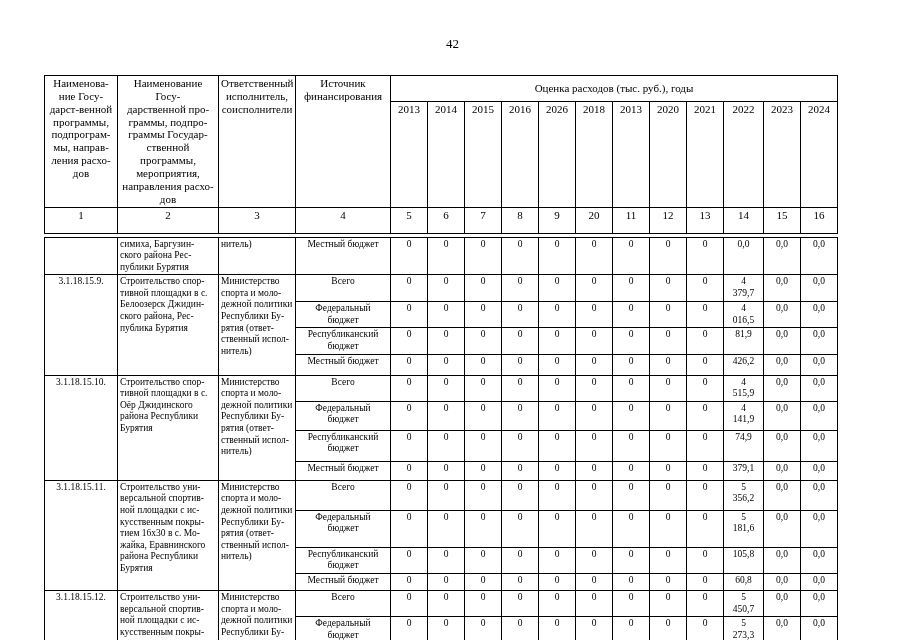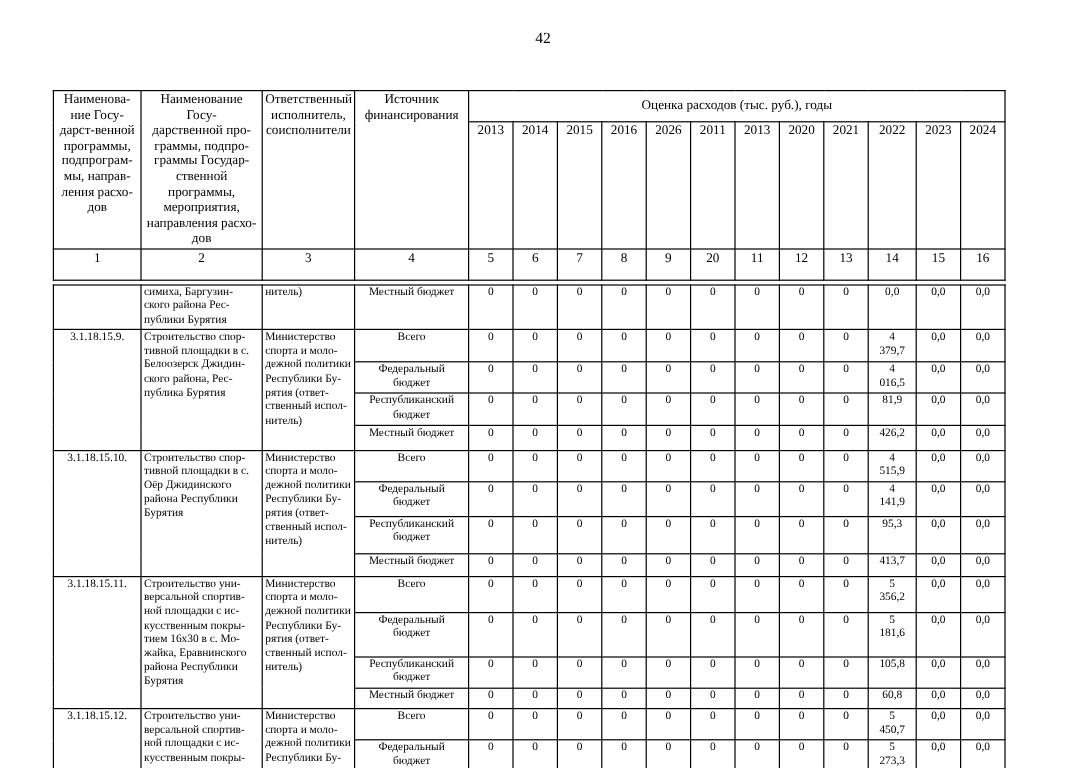--- a/index.html
+++ b/index.html
@@ -2,21 +2,21 @@
 <html><head>
 <meta charset="utf-8">
 <style>
   html,body{margin:0;padding:0}
   body{
     width:905px;height:640px;background:#ffffff;color:#000;
     font-family:"Liberation Serif", serif;
     position:relative;overflow:hidden;
   }
   .page-number{
-    position:absolute;top:24px;left:0;width:905px;
+    position:absolute;top:36px;left:0;width:905px;
     text-align:center;font-size:13px;
   }
   .tbl-wrap{position:absolute;left:44px;top:75px;width:794px}
   table{border-collapse:collapse;table-layout:fixed;width:794px}
   td{
     border:1px solid #000;
     vertical-align:top;
     padding:1px 2px;
     font-size:9.5px;line-height:1.22;
     text-align:center;
@@ -77,21 +77,21 @@
       <td rowspan="2">Источник
 финансирования</td>
       <td colspan="12" class="ct">Оценка расходов (тыс. руб.), годы</td>
     </tr>
     <tr style="height:68px" id="year-row">
           <td>2013</td>
           <td>2014</td>
           <td>2015</td>
           <td>2016</td>
           <td>2026</td>
-          <td>2011</td>
+          <td>2018</td>
           <td>2013</td>
           <td>2020</td>
           <td>2021</td>
           <td>2022</td>
           <td>2023</td>
           <td>2024</td>
         </tr>
     <tr style="height:26px" id="num-row">
           <td>1</td>
           <td>2</td>
@@ -281,36 +281,36 @@
 бюджет</td>
           <td>0</td>
           <td>0</td>
           <td>0</td>
           <td>0</td>
           <td>0</td>
           <td>0</td>
           <td>0</td>
           <td>0</td>
           <td>0</td>
-          <td>95,3</td>
+          <td>74,9</td>
           <td>0,0</td>
           <td>0,0</td>
         </tr>
         <tr style="height: 19px;">
           <td>Местный бюджет</td>
           <td>0</td>
           <td>0</td>
           <td>0</td>
           <td>0</td>
           <td>0</td>
           <td>0</td>
           <td>0</td>
           <td>0</td>
           <td>0</td>
-          <td>413,7</td>
+          <td>379,1</td>
           <td>0,0</td>
           <td>0,0</td>
         </tr>
         <tr style="height: 30px;">
           <td rowspan="4">3.1.18.15.11.</td>
           <td rowspan="4" class="tl">Строительство уни-
 версальной спортив-
 ной площадки с ис-
 кусственным покры-
 тием 16х30 в с. Мо-

